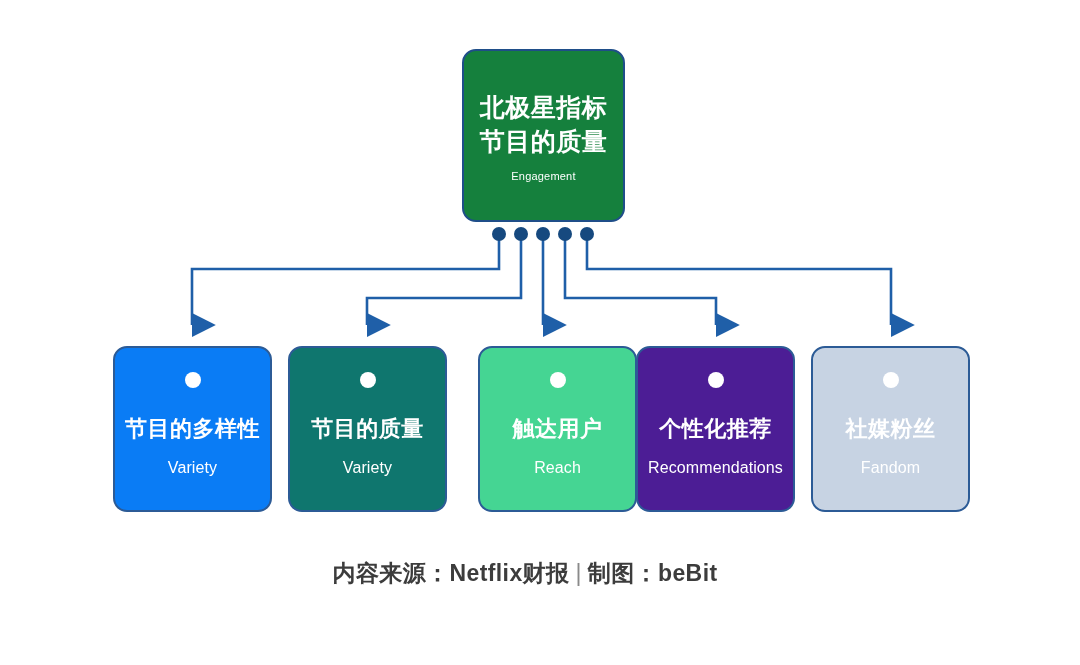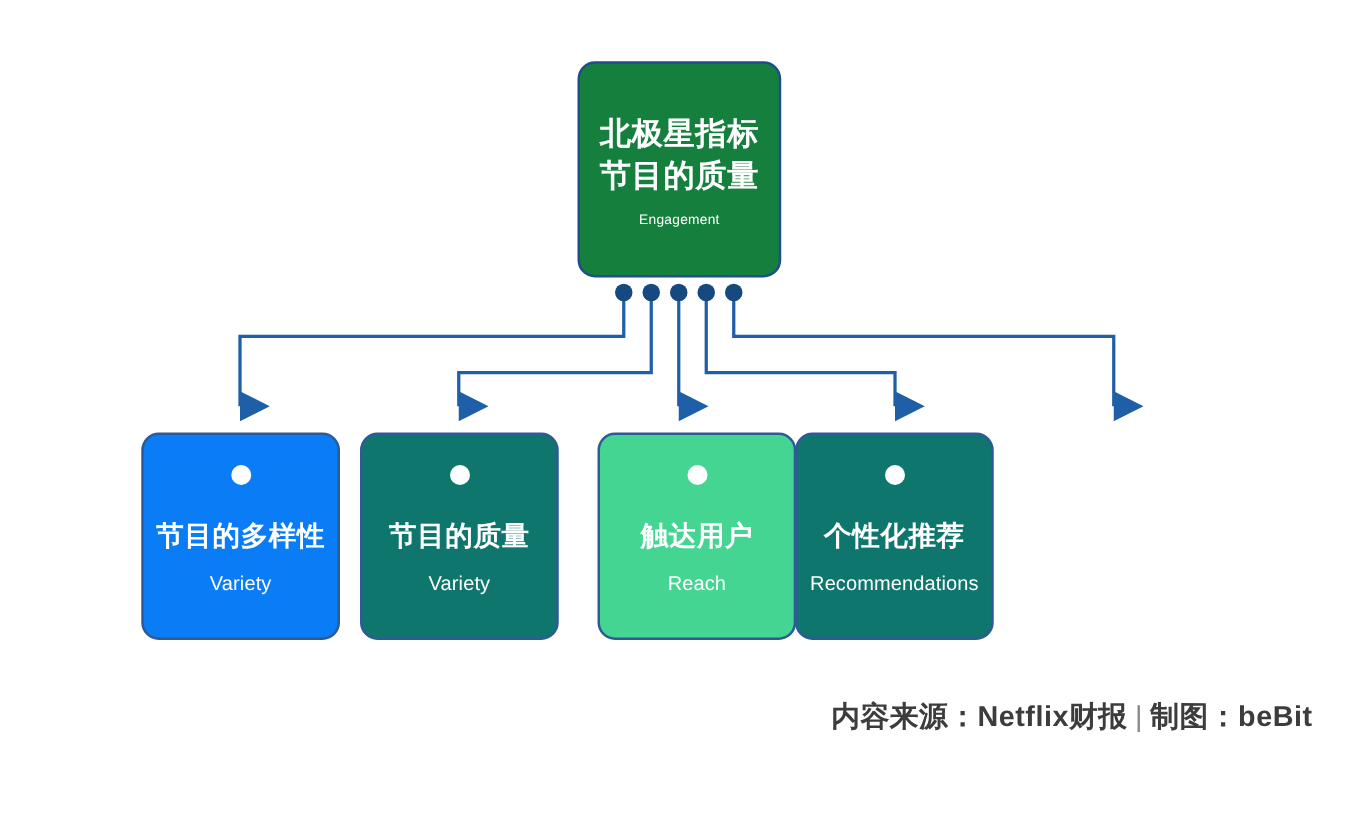--- a/index.html
+++ b/index.html
@@ -96,21 +96,21 @@
     letter-spacing: 0.1px;
     white-space: nowrap;
   }
 
   
   .caption {
     position: absolute;
     left: 0;
     top: 558px;
     width: 1050px;
-    text-align: right;
+    text-align: center;
     font-size: 23px;
     font-weight: 700;
     color: #3C3C3C;
     letter-spacing: 0.4px;
     white-space: nowrap;
   }
   .caption .sep {
     font-weight: 400;
     color: #8a8a8a;
     padding: 0 6px;
@@ -167,24 +167,29 @@
     <div class="leaf-cn">节目的质量</div>
     <div class="leaf-en">Variety</div>
   </div>
 
   <div class="leaf-node" id="leaf2" style="left: 463px; background: rgb(69, 213, 147); border-color: rgb(44, 91, 150); margin-left: 15px;">
     <div class="leaf-dot"></div>
     <div class="leaf-cn">触达用户</div>
     <div class="leaf-en">Reach</div>
   </div>
 
-  <div class="leaf-node" id="leaf3" style="left: 636px; background: #0f766e; border-color: rgb(44, 91, 150);">
+  <div class="leaf-node" id="leaf3" style="left: 636px; background: #4c1d95; border-color: rgb(44, 91, 150);">
     <div class="leaf-dot"></div>
     <div class="leaf-cn">个性化推荐</div>
     <div class="leaf-en">Recommendations</div>
   </div>
 
+  <div class="leaf-node" id="leaf4" style="left: 811px; background: rgb(199, 211, 227); border-color: rgb(44, 91, 150);">
+    <div class="leaf-dot"></div>
+    <div class="leaf-cn">社媒粉丝</div>
+    <div class="leaf-en">Fandom</div>
+  </div>
 
   <div class="caption">
     <span>内容来源：Netflix财报</span><span class="sep">|</span><span>制图：beBit</span>
   </div>
 
 </div>
 
 </body></html>

